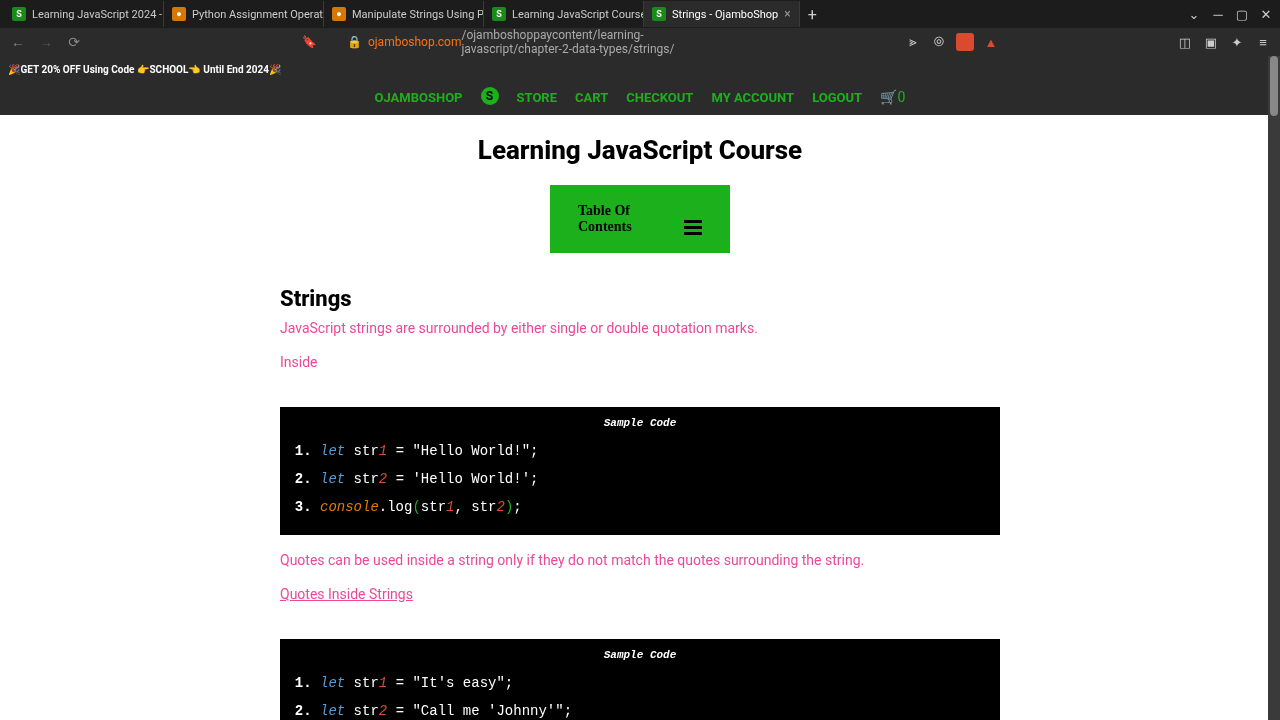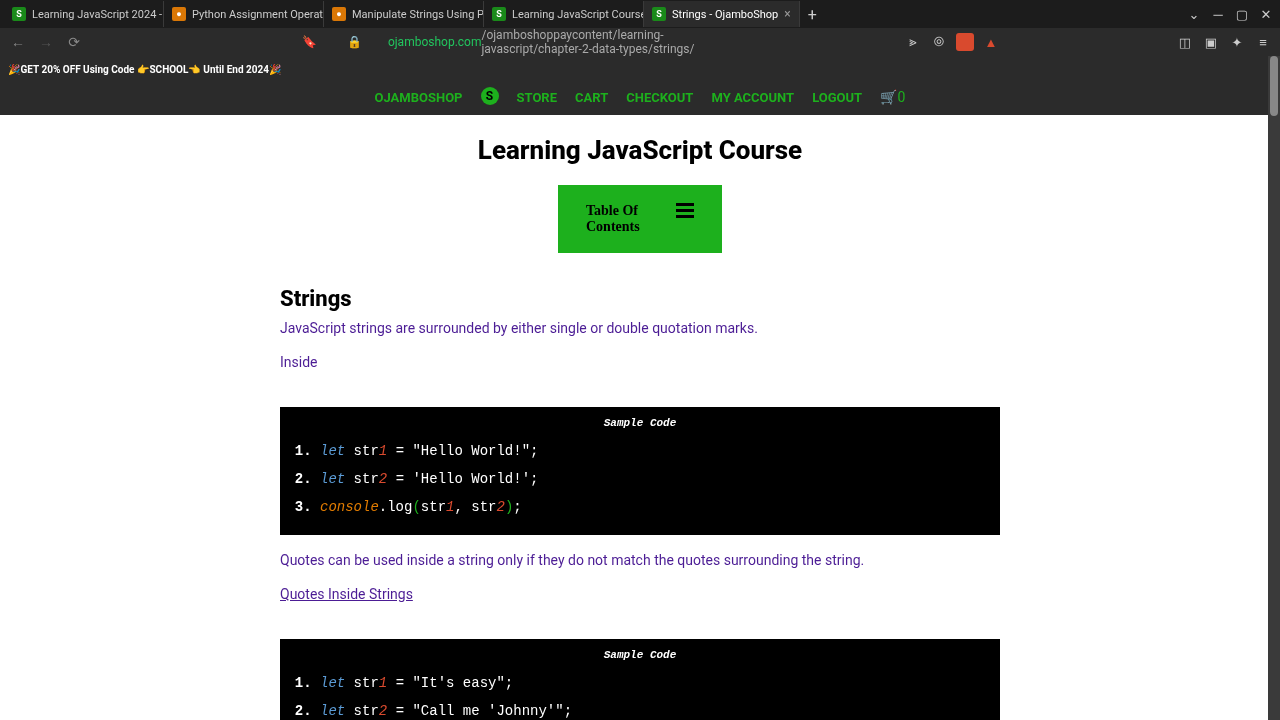--- a/index.html
+++ b/index.html
@@ -13,43 +13,43 @@
 .fav-green { background: #1a8a1a; color: #fff; }
 .fav-orange { background: #d97706; color: #fff; }
 .tab-close { margin-left: 6px; color: #999; font-size: 12px; }
 .new-tab { color: #ccc; padding: 0 8px; font-size: 16px; cursor: pointer; }
 .window-controls { position: absolute; right: 4px; display: flex; gap: 4px; }
 .win-btn { width: 20px; height: 20px; display: flex; align-items: center; justify-content: center; color: #ccc; font-size: 13px; cursor: pointer; }
 
 .toolbar { background: #2b2b2b; height: 28px; display: flex; align-items: center; padding: 0 8px; gap: 8px; }
 .nav-btn { width: 20px; height: 20px; display: flex; align-items: center; justify-content: center; color: #888; cursor: pointer; font-size: 14px; }
 .url-bar { flex: 1; display: flex; align-items: center; padding: 0 10px; color: #ccc; font-size: 12px; margin: 0 180px 0 200px; }
-.url-domain { color: #22c55e; margin-left: 20px; }
+.url-domain { color: #f97316; }
 .url-path { color: #aaa; }
 .toolbar-right { display: flex; align-items: center; gap: 8px; margin-left: auto; }
 .toolbar-icon { width: 18px; height: 18px; color: #ccc; display: flex; align-items: center; justify-content: center; font-size: 13px; cursor: pointer; }
 .shield-icon { background: #d94a2e; border-radius: 3px; width: 18px; height: 18px; }
 
 
 .page-wrapper { background: #2b2b2b; height: calc(720px - 56px); overflow-y: auto; position: relative; }
 .promo-bar { background: #2b2b2b; color: #fff; text-align: left; padding: 8px; font-size: 10px; font-weight: bold; }
 .nav-menu { background: #2b2b2b; display: flex; justify-content: center; align-items: flex-end; gap: 18px; padding: 4px 0 10px; }
 .nav-link { color: #1db01d; font-weight: bold; font-size: 13px; cursor: pointer; }
 .nav-logo { display: inline-flex; align-items: center; justify-content: center; width: 18px; height: 18px; background: #1db01d; border-radius: 50%; color: #000; font-weight: bold; font-size: 12px; }
 .cart-icon { color: #1db01d; font-size: 14px; }
 
 .content { background: #fff; min-height: 600px; padding: 20px 0 40px; }
 .inner { width: 720px; margin: 0 auto; }
 h1 { text-align: center; font-size: 26px; font-weight: 800; color: #000; margin-bottom: 20px; }
-.toc-btn { display: flex; align-items: flex-start; justify-content: center; gap: 16px; background: #1db01d; color: #000; font-weight: bold; font-size: 14px; padding: 18px 28px; margin: 0 auto 24px; width: 164px; cursor: pointer; font-family: Georgia, serif; }
+.toc-btn { display: flex; align-items: flex-end; justify-content: center; gap: 16px; background: #1db01d; color: #000; font-weight: bold; font-size: 14px; padding: 18px 28px; margin: 0 auto 24px; width: 180px; cursor: pointer; font-family: Georgia, serif; }
 .hamburger { display: inline-flex; flex-direction: column; gap: 3px; }
 .hamburger span { width: 18px; height: 3px; background: #000; }
 
 h2 { font-size: 22px; font-weight: 800; color: #000; margin-bottom: 8px; margin-top: 33px; }
-p { font-size: 14px; color: #4c1d95; margin-bottom: 14px; line-height: 1.4; }
+p { font-size: 14px; color: #ec4899; margin-bottom: 14px; line-height: 1.4; }
 .underline { text-decoration: underline; }
 
 .code-block { background: #000; padding: 6px 0 14px; margin-bottom: 16px; margin-top: 35px; }
 .code-title { color: #fff; text-align: center; font-style: italic; font-weight: bold; font-size: 11px; font-family: "Courier New", monospace; padding: 4px 0 8px; }
 ol.code { list-style: decimal; padding-left: 40px; color: #fff; font-family: "Courier New", monospace; font-size: 14px; }
 ol.code li { padding: 6px 0; }
 ol.code li::marker { font-weight: bold; }
 .kw { color: #5b9bd5; font-style: italic; }
 .num { color: #d94a2e; font-style: italic; }
 .con { color: #e07b00; font-style: italic; }

